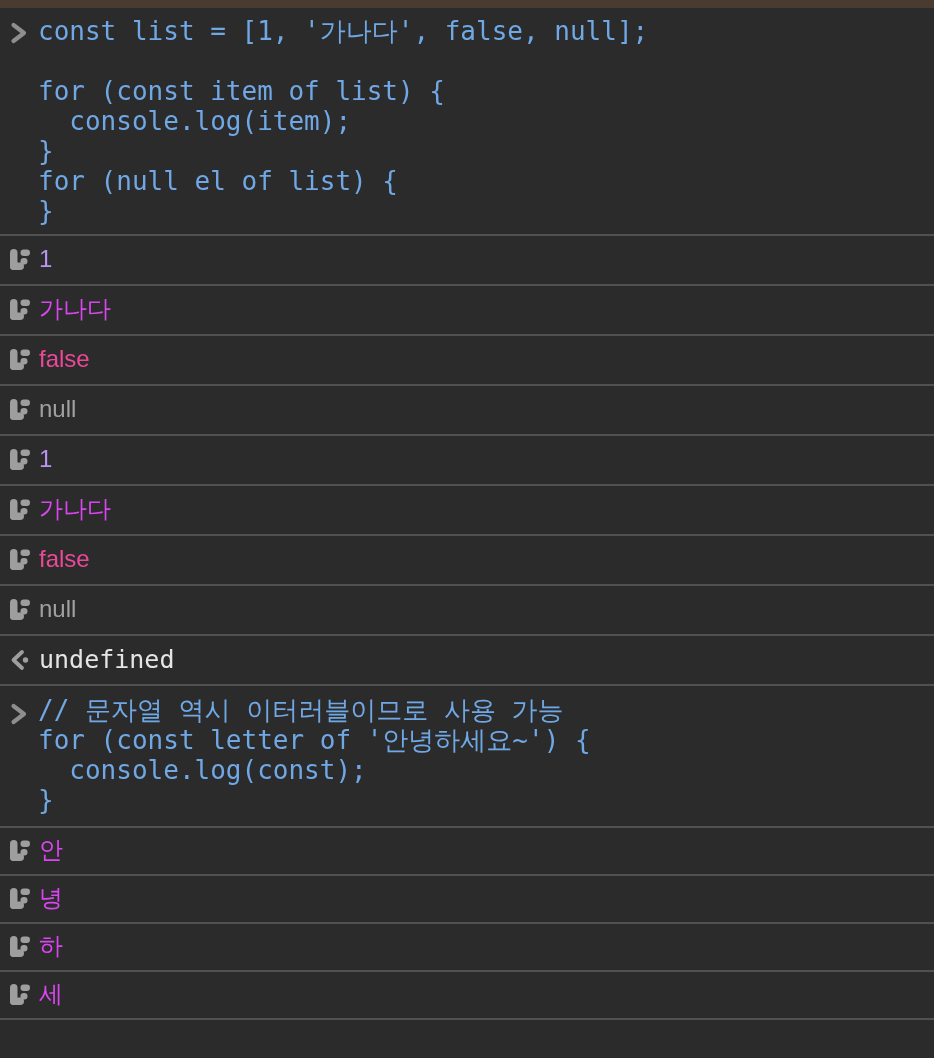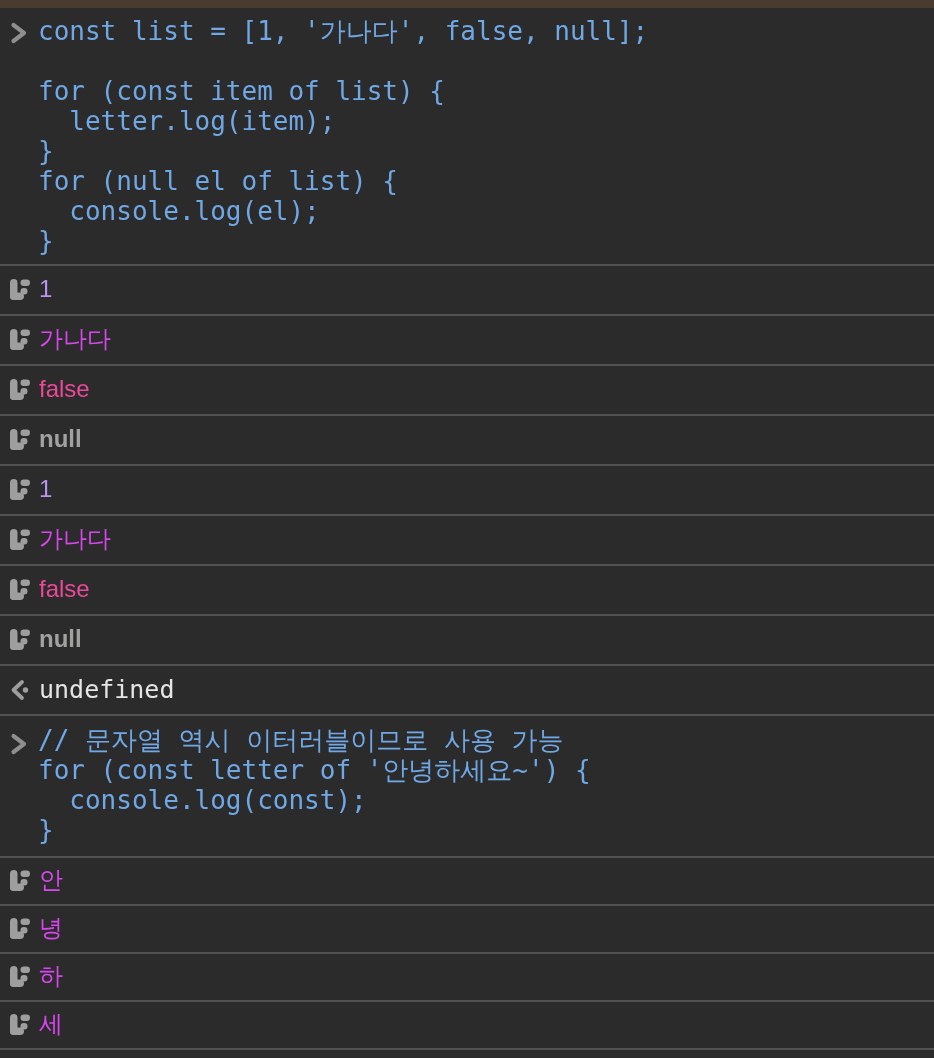--- a/index.html
+++ b/index.html
@@ -58,21 +58,21 @@
     line-height: 1;
     padding-bottom: 2px;
   }
   .row.result .val {
     font-family: "DejaVu Sans Mono", monospace;
     font-size: 25px;
   }
   .val.t-num  { color: #bb94ee; }
   .val.t-str  { color: #d946ef; }
   .val.t-bool { color: #ec4899; }
-  .val.t-null { color: #a1a19f; font-weight: bold; }
+  .val.t-null { color: #a1a19f; }
   .val.t-undef { color: #e5e5e5; }
 </style>
 </head>
 <body>
 
 <svg width="0" height="0" style="position:absolute">
   <defs>
     <g id="ic-log">
       <rect x="4" y="3" width="7.5" height="21" rx="3.75" fill="currentColor"></rect>
       <rect x="4" y="16.5" width="14" height="7.5" rx="3.75" fill="currentColor"></rect>
@@ -92,24 +92,23 @@
 <div class="console">
   <div class="topbar"></div>
 
   <div class="entry entry-first">
     <svg class="prompt-icon" viewBox="0 0 24 24">
         <use href="#ic-prompt"></use>
       </svg>
     <div class="code-line">const list = [1, '가나다', false, null];</div>
     <div class="code-line"></div>
     <div class="code-line">for (const item of list) {</div>
-    <div class="code-line">  letter.log(item);</div>
+    <div class="code-line">  console.log(item);</div>
     <div class="code-line">}</div>
     <div class="code-line">for (null el of list) {</div>
-    <div class="code-line">  console.log(el);</div>
     <div class="code-line">}</div>
   </div>
 
   <div class="row">
     <svg class="licon" viewBox="0 0 28 28">
         <use href="#ic-log"></use>
       </svg>
     <span class="val t-num">1</span>
   </div>
   <div class="row">

